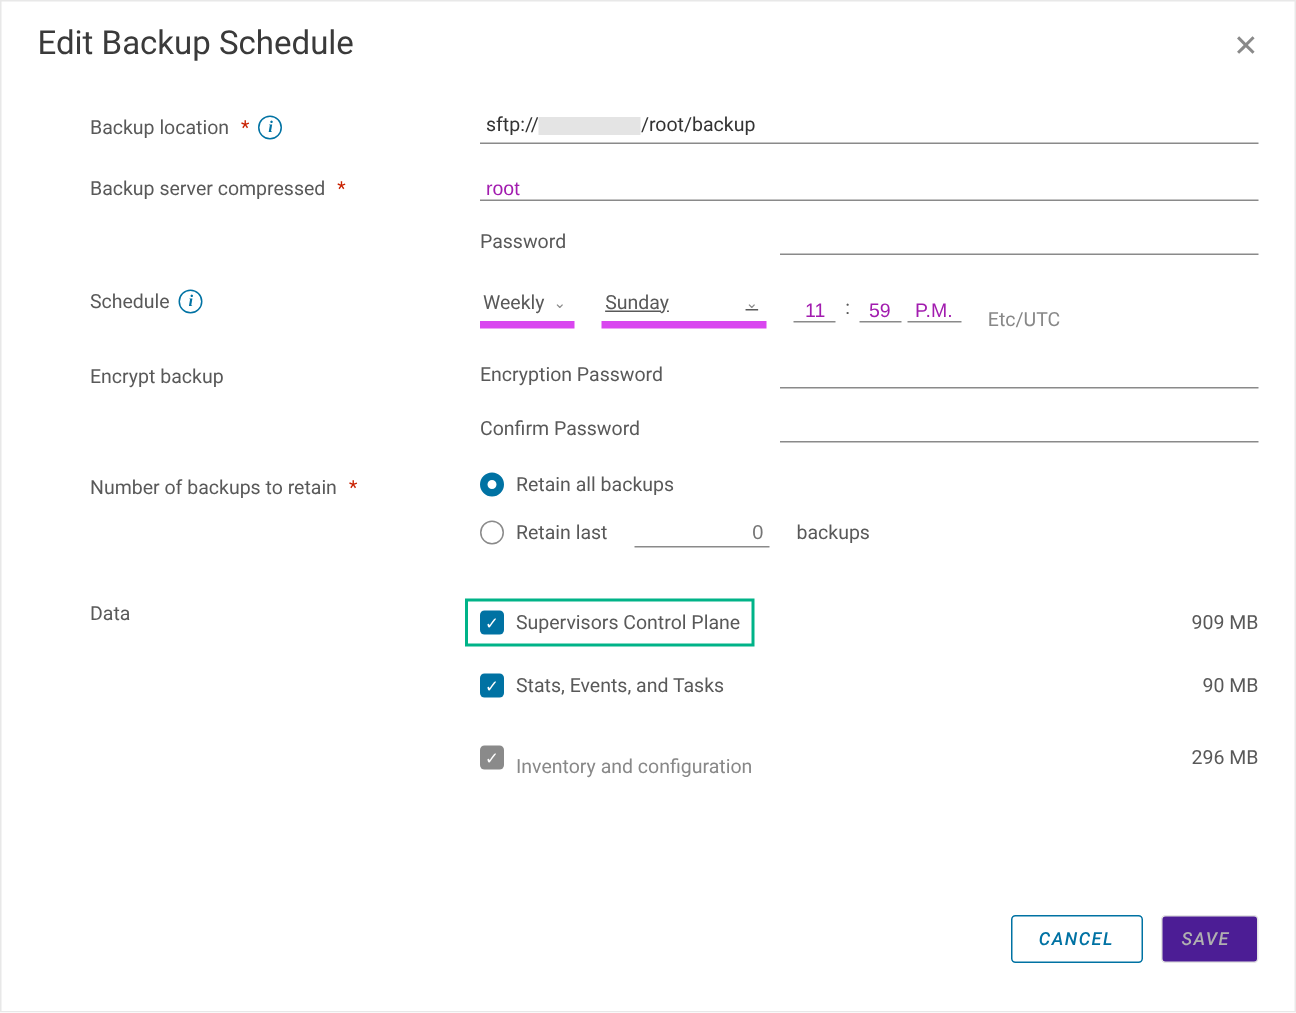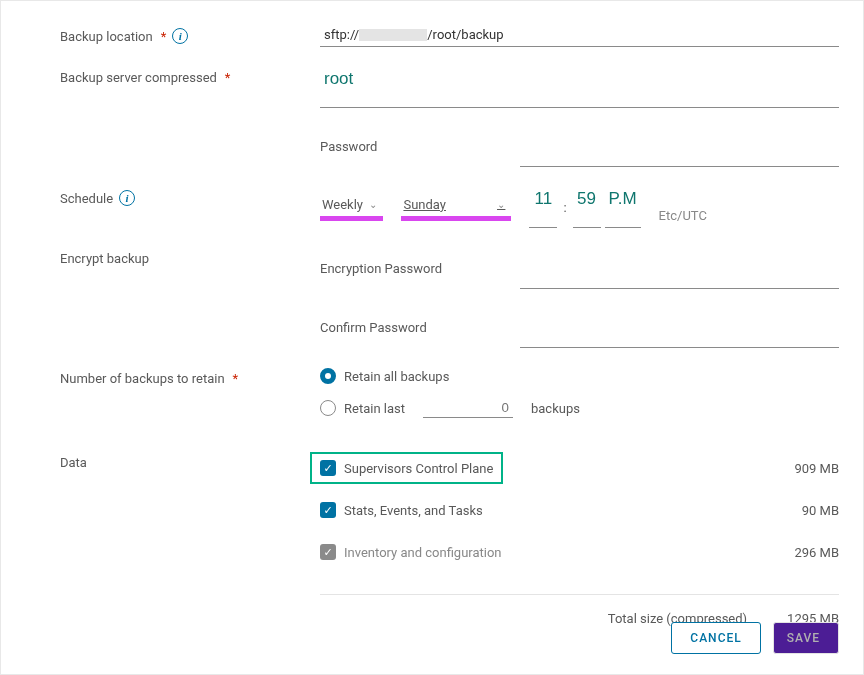--- a/index.html
+++ b/index.html
@@ -78,24 +78,24 @@
     align-items: center;
   }
   .sublabel {
     width: 200px;
     flex-shrink: 0;
     color: #595959;
   }
   .text-input {
     border: none;
     border-bottom: 1px solid #8a8a8a;
-    padding: 2px 4px 18px 4px;
-    font-size: 17px;
+    padding: 2px 4px 0 4px;
+    font-size: 13px;
     background: transparent;
-    color: #0f766e;
+    color: #a21caf;
     outline: none;
   }
   .text-input.f1 { flex: 1; min-width: 0; }
   .text-input.small { width: 28px; text-align: center; }
   .text-input.ampm { width: 36px; text-align: center; }
   .redacted {
     display: inline-block;
     background: #e4e4e4;
     height: 12px;
     width: 68px;
@@ -201,24 +201,25 @@
     justify-content: flex-end;
     align-items: center;
     gap: 40px;
     border-top: 1px solid #e4e4e4;
     padding-top: 16px;
     margin-top: 8px;
     color: #595959;
   }
   .footer {
     position: absolute;
-    bottom: 20px;
+    bottom: 32px;
     right: 24px;
     display: flex;
     gap: 12px;
+    font-style: italic;
   }
   .btn {
     font-size: 12px;
     letter-spacing: 1px;
     padding: 8px 18px;
     border-radius: 3px;
     cursor: pointer;
     font-weight: 500;
   }
   .btn-secondary {
@@ -226,27 +227,31 @@
     border: 1px solid #0072a3;
     color: #0072a3;
   }
   .btn-primary {
     background: #4c1d95;
     border: 1px solid #e4e4e4;
     color: #b0b0b0;
     cursor: default;
     padding-left: 13px;
   }
-  .disabled-text { color: #888; }
+  .disabled-text { color: #888; margin-top: 13px; }
 </style>
 </head>
 <body>
 
 <div class="dialog">
 
+  <div class="dialog-header">
+    <div class="dialog-title">Edit Backup Schedule</div>
+    <div class="close-x">✕</div>
+  </div>
 
   <div class="body">
 
     <div class="row">
       <div class="label-col">
         <span>Backup location</span>
         <span class="req">*</span>
         <span class="info-icon">i</span>
       </div>
       <div class="field-col">
@@ -364,24 +369,20 @@
         <div class="data-row" style="margin-top:-8px;">
           <div class="data-left">
             <span class="chk grey">
                 <span class="chkmark">✓</span>
               </span>
             <span class="disabled-text">Inventory and configuration</span>
           </div>
           <span class="size">296 MB</span>
         </div>
 
-        <div class="total-row">
-          <span>Total size (compressed)</span>
-          <span>1295 MB</span>
-        </div>
 
       </div>
     </div>
 
   </div>
 
   <div class="footer">
     <div class="btn btn-secondary">CANCEL</div>
     <div class="btn btn-primary">SAVE</div>
   </div>

